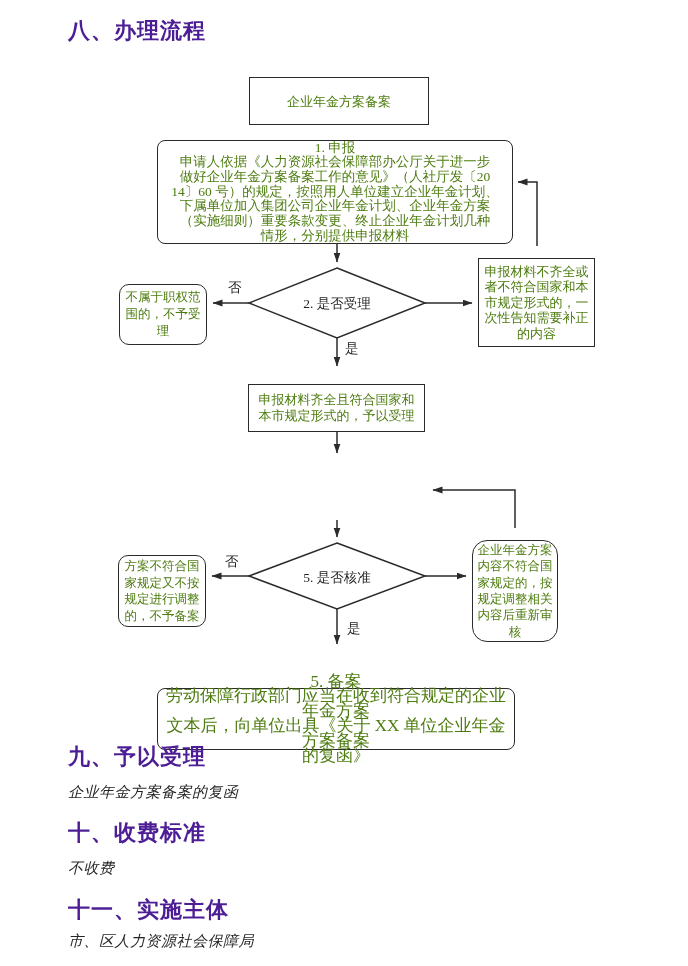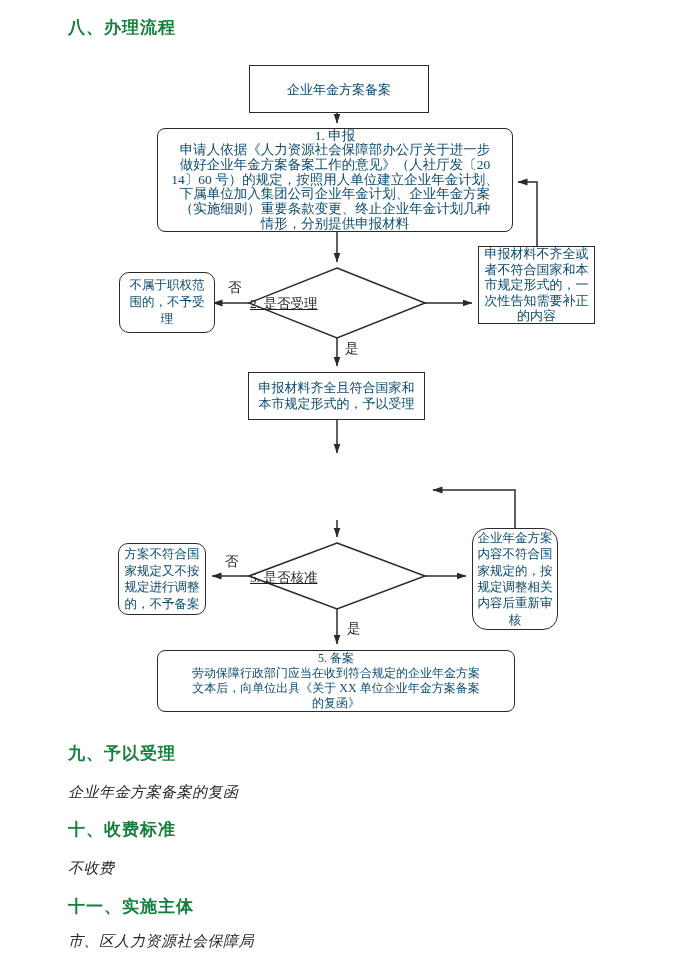--- a/index.html
+++ b/index.html
@@ -4,46 +4,46 @@
 <style>
   html,body { margin:0; padding:0; background:#ffffff; }
   .page {
     position:relative; width:688px; height:966px; background:#ffffff;
     font-family:"Liberation Serif","DejaVu Serif",serif; color:#1f1f1f;
     overflow:hidden;
   }
   .heading {
     position:absolute;
     font-family:"Liberation Sans","DejaVu Sans",sans-serif;
-    font-weight:bold; font-size:17px; color:#15803d; letter-spacing:1px;
+    font-weight:bold; font-size:22px; color:#4c1d95; letter-spacing:1px;
   }
   .body-text {
     position:absolute; font-size:15px; color:#262626; letter-spacing:0.5px;font-style:italic;
   }
   .flow-svg { position:absolute; left:0; top:0; pointer-events:none; }
   .node {
     position:absolute; box-sizing:border-box;
     display:flex; align-items:center; justify-content:center;
     text-align:center; white-space:pre-line;
     background:#ffffff; border:1.5px solid #2b2b2b;
-    color:#0c4a6e; line-height:15px; font-size:13px;
+    color:#4d7c0f; line-height:15px; font-size:13px;margin-top:12px;
   }
   .rounded { border-radius:8px; }
   .node-start   { left:249px; top:65px;  width:180px; height:48px; border-width:1px; font-size:13px; }
   .node-step1   { left:157px; top:128px; width:356px; height:104px; font-size:13.5px; line-height:14.7px; }
-  .node-notify  { left:478px; top:246px; width:117px; height:78px;  font-size:13px; line-height:15.5px; }
-  .node-rejscope{ left:119px; top:272px; width:96px;  height:61px;  font-size:12.5px; line-height:17px; border-radius:10px; }
+  .node-notify  { left:478px; top:246px; width:117px; height:89px;  font-size:13px; line-height:15.5px; }
+  .node-rejscope{ left:119px; top:272px; width:88px;  height:61px;  font-size:12.5px; line-height:17px; border-radius:10px; }
   .node-accept  { left:248px; top:372px; width:177px; height:48px;  font-size:13px; line-height:16px;font-family:Liberation Serif, serif; }
   .node-step3   { left:248px; top:459px; width:179px; height:61px;  font-size:13px; line-height:15px; }
   .node-rejfile { left:118px; top:543px; width:88px;  height:72px;  font-size:12.5px; line-height:16.5px; border-radius:10px; }
   .node-readjust{ left:472px; top:528px; width:86px;  height:102px; font-size:12.5px; line-height:16.3px; border-radius:15px; }
-  .node-step5   { left:157px; top:650px; width:358px; height:62px;  font-size:12px; line-height:14.8px; }
+  .node-step5   { left:157px; top:676px; width:358px; height:62px;  font-size:17px; line-height:14.8px; }
   .diamond-label {
-    position:absolute; width:174px; text-align:left;
-    font-size:13.5px; color:#1f1f1f;text-decoration:underline;
+    position:absolute; width:174px; text-align:center;
+    font-size:13.5px; color:#1f1f1f;
   }
   .d2-label { left:250px; top:295px; }
   .d4-label { left:250px; top:569px; }
   .flow-label { position:absolute; font-size:13.5px; color:#1f1f1f; }
   .lbl-no1  { left:228px; top:279px; }
   .lbl-yes1 { left:345px; top:340px; }
   .lbl-no2  { left:225px; top:553px; }
   .lbl-yes2 { left:347px; top:620px; }
   .h-title { left:68px; top:16px; }
   .h-9  { left:68px; top:742px; }

